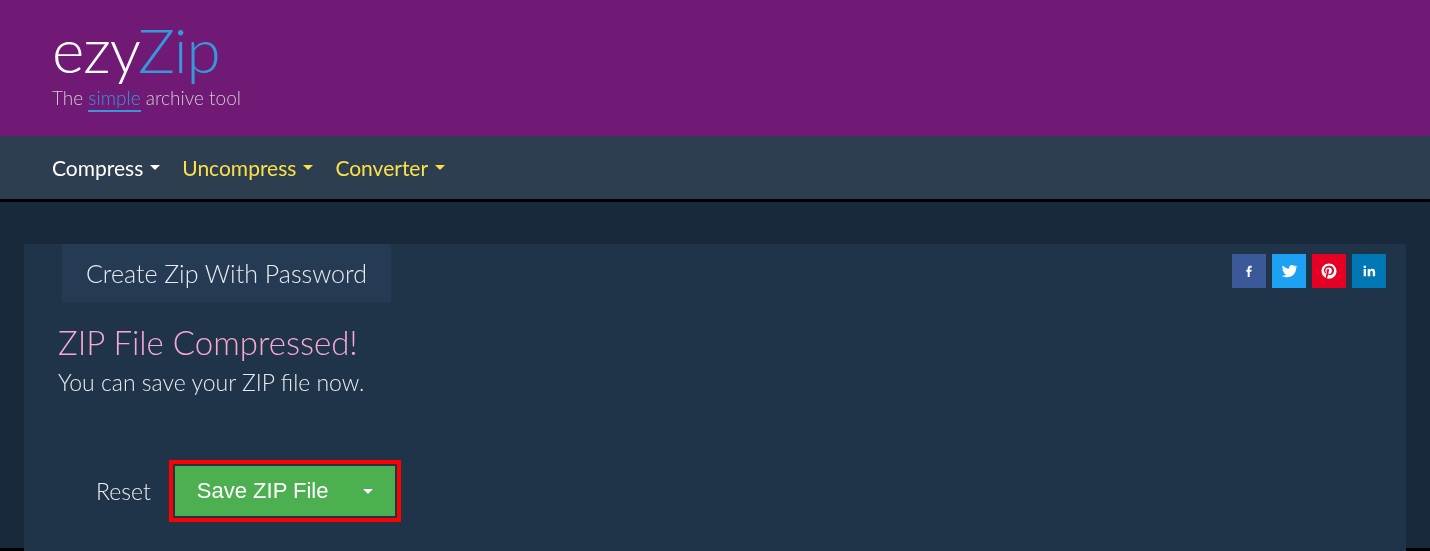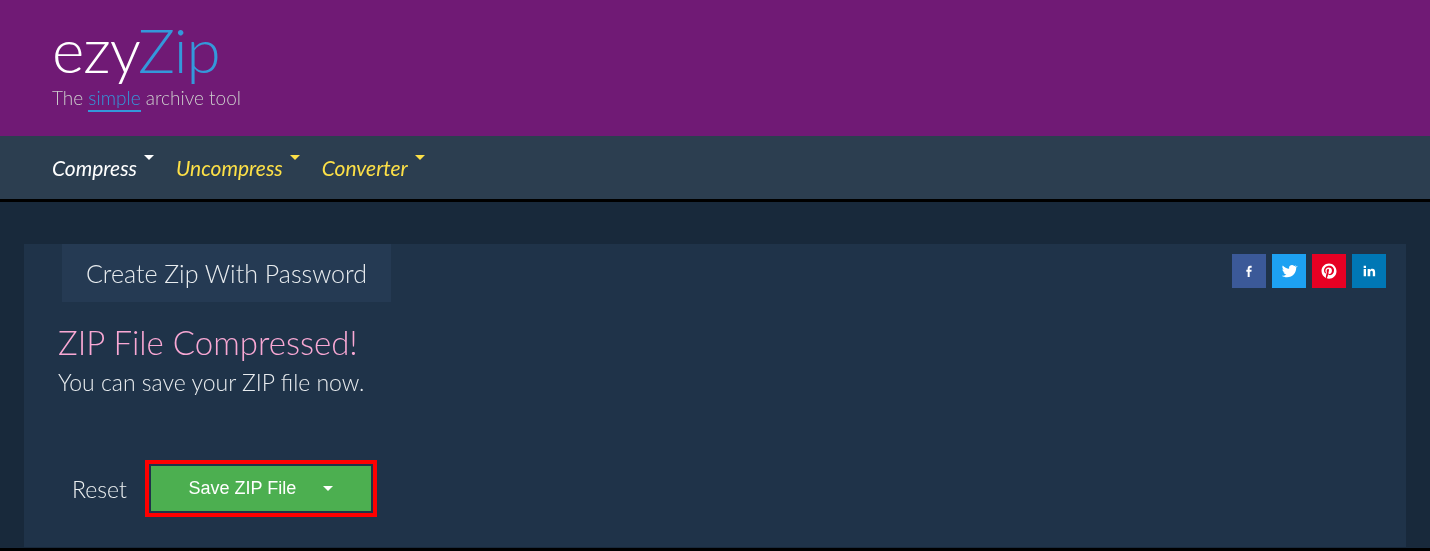--- a/index.html
+++ b/index.html
@@ -47,22 +47,22 @@
       display: flex;
       align-items: center;
       gap: 22px;
       border-bottom: 3px solid #000;
     }
     .nav-item {
       color: #ecf0f1;
       font-size: 21px;
       cursor: pointer;
       display: flex;
+      align-items: center;
       gap: 4px;
-      font-style: italic;
     }
     .nav-item.active { color: #fff; font-weight: 400; }
     .nav-item.muted { color: #fde047; }
     .caret {
       display: inline-block;
       width: 0;
       height: 0;
       border-left: 5px solid transparent;
       border-right: 5px solid transparent;
       border-top: 5px solid currentColor;
@@ -124,46 +124,46 @@
     .status-sub {
       font-size: 23px;
       color: #e8ecef;
       padding: 0 34px 8px;
       font-weight: 300;
     }
     .action-row {
       display: flex;
       align-items: center;
       gap: 18px;
-      padding: 56px 34px 0 48px;
+      padding: 56px 34px 0 72px;
     }
     .reset-link {
       font-size: 23px;
       color: #ecf0f1;
       font-weight: 300;
       cursor: pointer;
     }
     .save-btn-wrap {
       border: 4px solid #ff0000;
       padding: 2px;
       display: inline-flex;
     }
     .save-btn {
       background: #4caf50;
       color: #fff;
-      font-size: 18px;
+      font-size: 22px;
       font-weight: 300;
       padding: 12px 22px;
       border: none;
       cursor: pointer;
       display: flex;
       align-items: center;
       gap: 24px;
       min-width: 220px;
-      justify-content: center;
+      justify-content: space-between;
     }
     .save-btn .caret { border-top-color: #fff; }
     svg { display: block; }
   </style>
 </head>
 <body>
 
 <div class="header">
   <div class="logo">
     <div class="logo-main">

